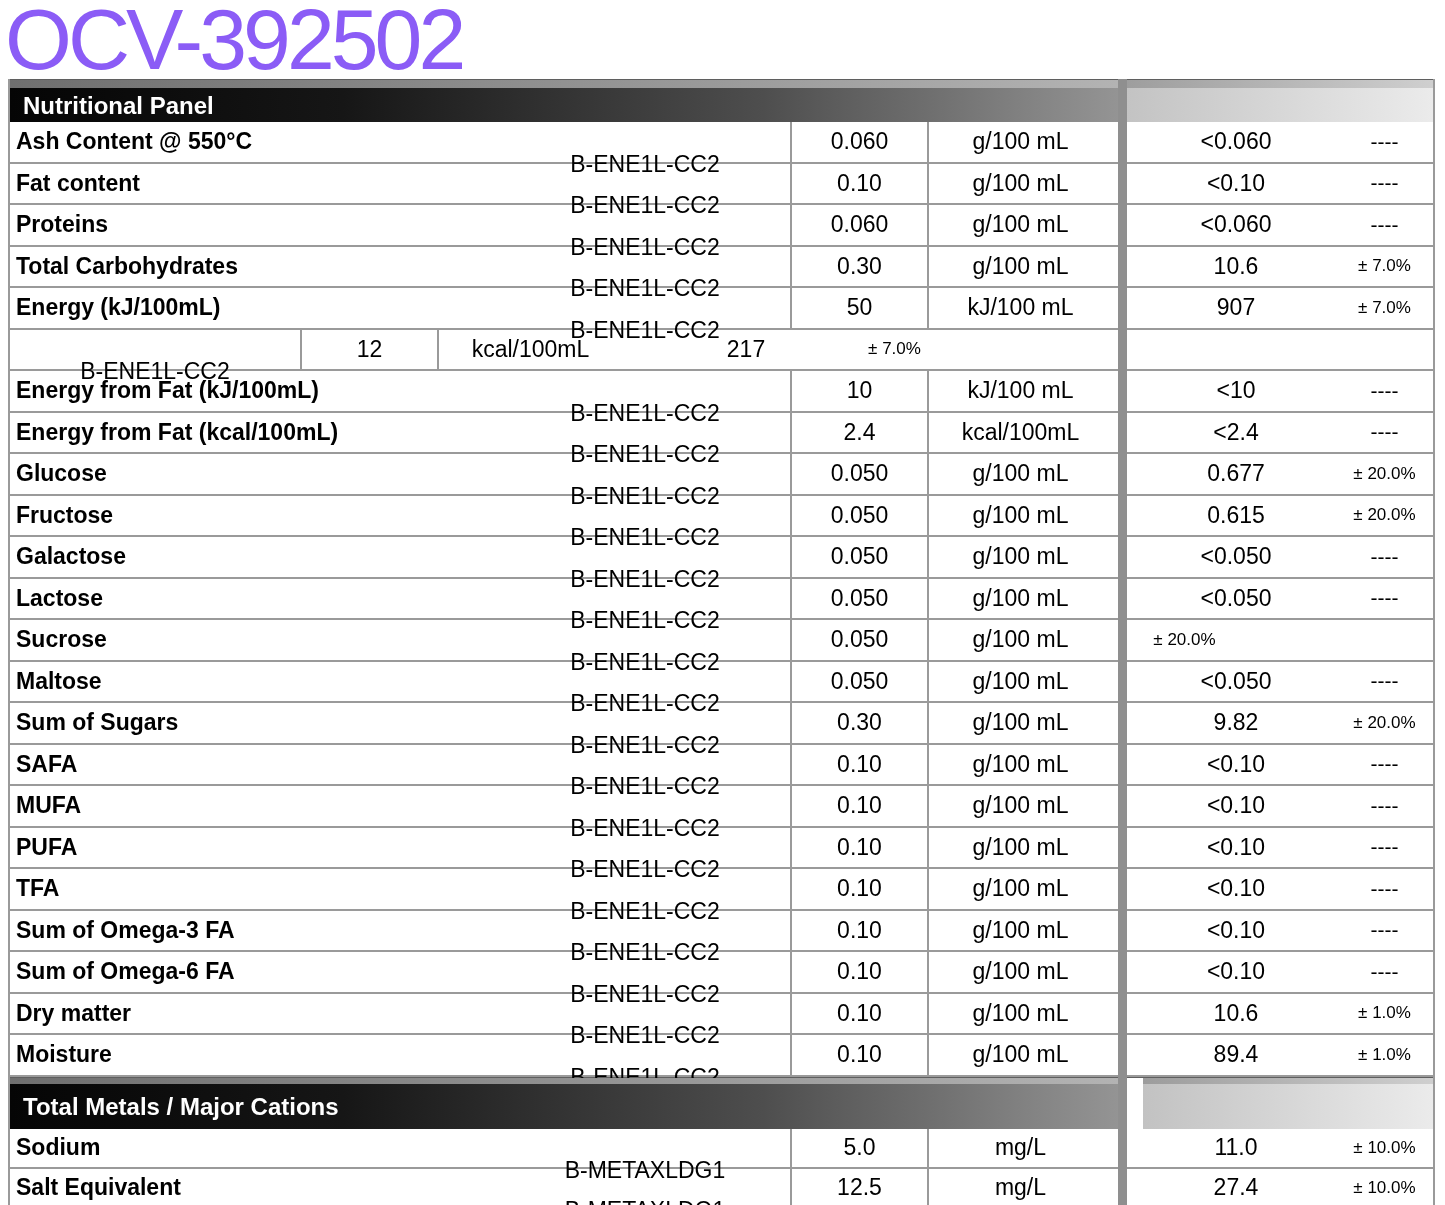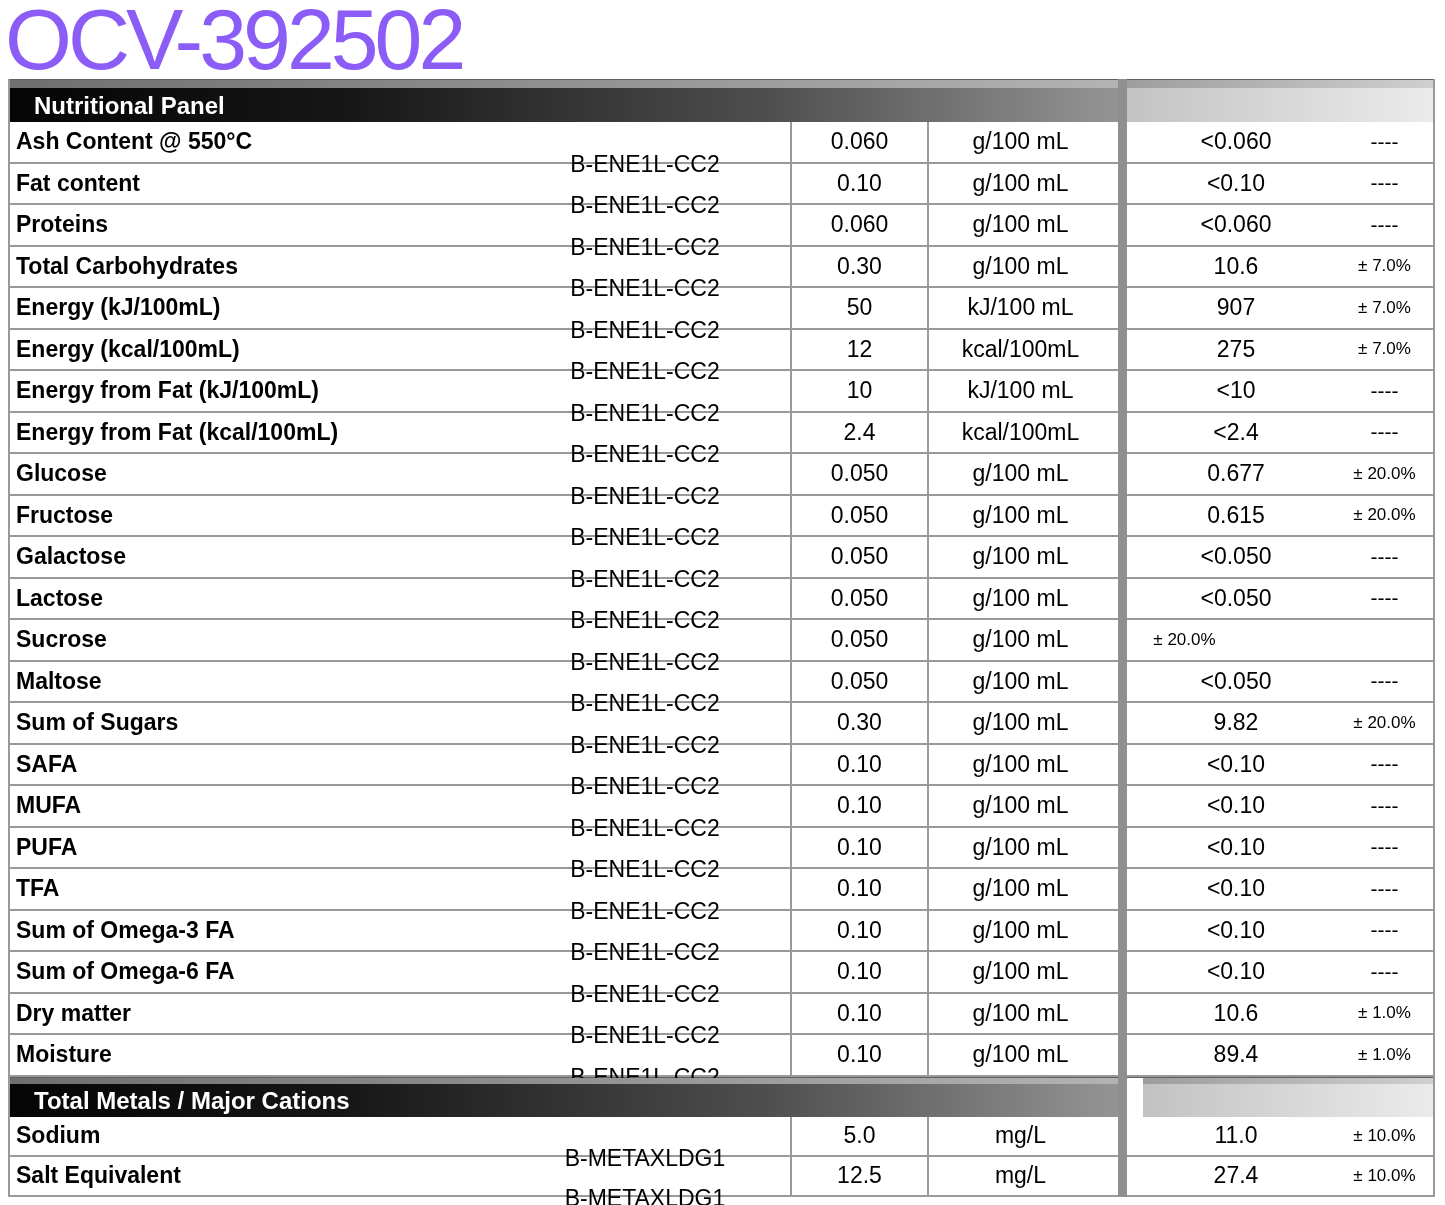--- a/index.html
+++ b/index.html
@@ -14,32 +14,32 @@
     color:#8b5cf6;white-space:nowrap;
   }
   .table-wrap{
     position:absolute;left:8px;top:79px;width:1427px;box-sizing:border-box;
     border-left:2px solid #9a9a9a;border-right:2px solid #9a9a9a;
   }
   
   .band{display:flex;height:43px;box-sizing:border-box;border-top:1px solid #5f5f5f;}
   .band .seg-left{
     width:1108px;box-sizing:border-box;display:flex;align-items:center;
-    padding:9px 0 0 24px;color:#ffffff;font-weight:700;font-size:24px;
+    padding:9px 0 0 13px;color:#ffffff;font-weight:700;font-size:24px;
     background:
       linear-gradient(90deg,#6f6f6f,#b3b3b3) top left / 100% 8px no-repeat,
       linear-gradient(90deg,#050505 0%,#161616 30%,#4e4e4e 68%,#949494 100%);
   }
   .band .seg-right{
     flex:1;
     background:
       linear-gradient(90deg,#9c9c9c,#cfcfcf) top left / 100% 8px no-repeat,
       linear-gradient(90deg,#c2c2c2,#ebebeb);
   }
-  .band.band2{height:40px;gap:25px;}
+  .band.band2{height:52px;gap:25px;}
   .band.band2 .seg-left{padding-top:7px;background:
       linear-gradient(90deg,#6f6f6f,#b3b3b3) top left / 100% 6px no-repeat,
       linear-gradient(90deg,#050505 0%,#161616 30%,#4e4e4e 68%,#949494 100%);}
   .band.band2 .seg-right{background:
       linear-gradient(90deg,#9c9c9c,#cfcfcf) top left / 100% 6px no-repeat,
       linear-gradient(90deg,#c2c2c2,#ebebeb);}
   
   .row{
     display:flex;height:41.5px;box-sizing:border-box;align-items:stretch;
     border-bottom:2px solid #9a9a9a;background:#fff;font-size:23px;
@@ -110,26 +110,25 @@
       <div class="row">
         <div class="cell c-param">Energy (kJ/100mL)</div>
         <div class="cell c-method">B-ENE1L-CC2</div>
         <div class="cell c-loq">50</div>
         <div class="cell c-units">kJ/100 mL</div>
         <div class="cell c-spacer"></div>
         <div class="cell c-result bold">907</div>
         <div class="cell c-unc">± 7.0%</div>
       </div>
       <div class="row">
-        <div class="cell c-param">Energy (kcal/100mL)</div>
         <div class="cell c-method">B-ENE1L-CC2</div>
         <div class="cell c-loq">12</div>
         <div class="cell c-units">kcal/100mL</div>
         <div class="cell c-spacer"></div>
-        <div class="cell c-result bold">275</div>
+        <div class="cell c-result bold">217</div>
         <div class="cell c-unc">± 7.0%</div>
       </div>
       <div class="row">
         <div class="cell c-param">Energy from Fat (kJ/100mL)</div>
         <div class="cell c-method">B-ENE1L-CC2</div>
         <div class="cell c-loq">10</div>
         <div class="cell c-units">kJ/100 mL</div>
         <div class="cell c-spacer"></div>
         <div class="cell c-result">&lt;10</div>
         <div class="cell c-unc dashes">----</div>

